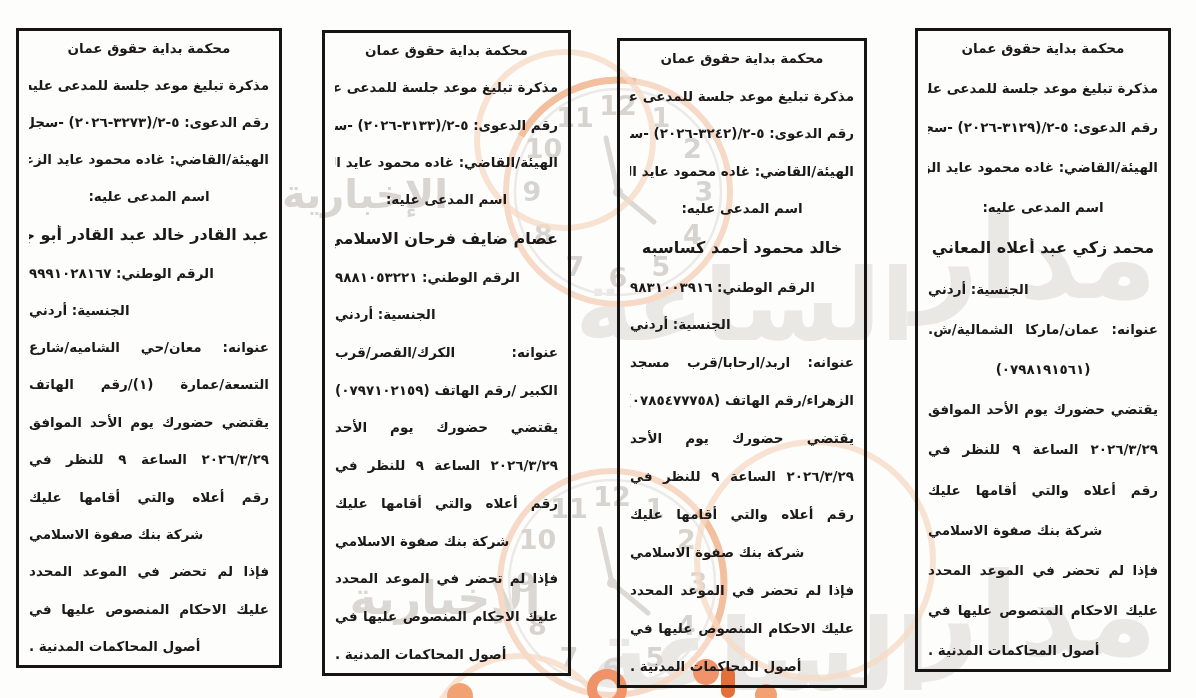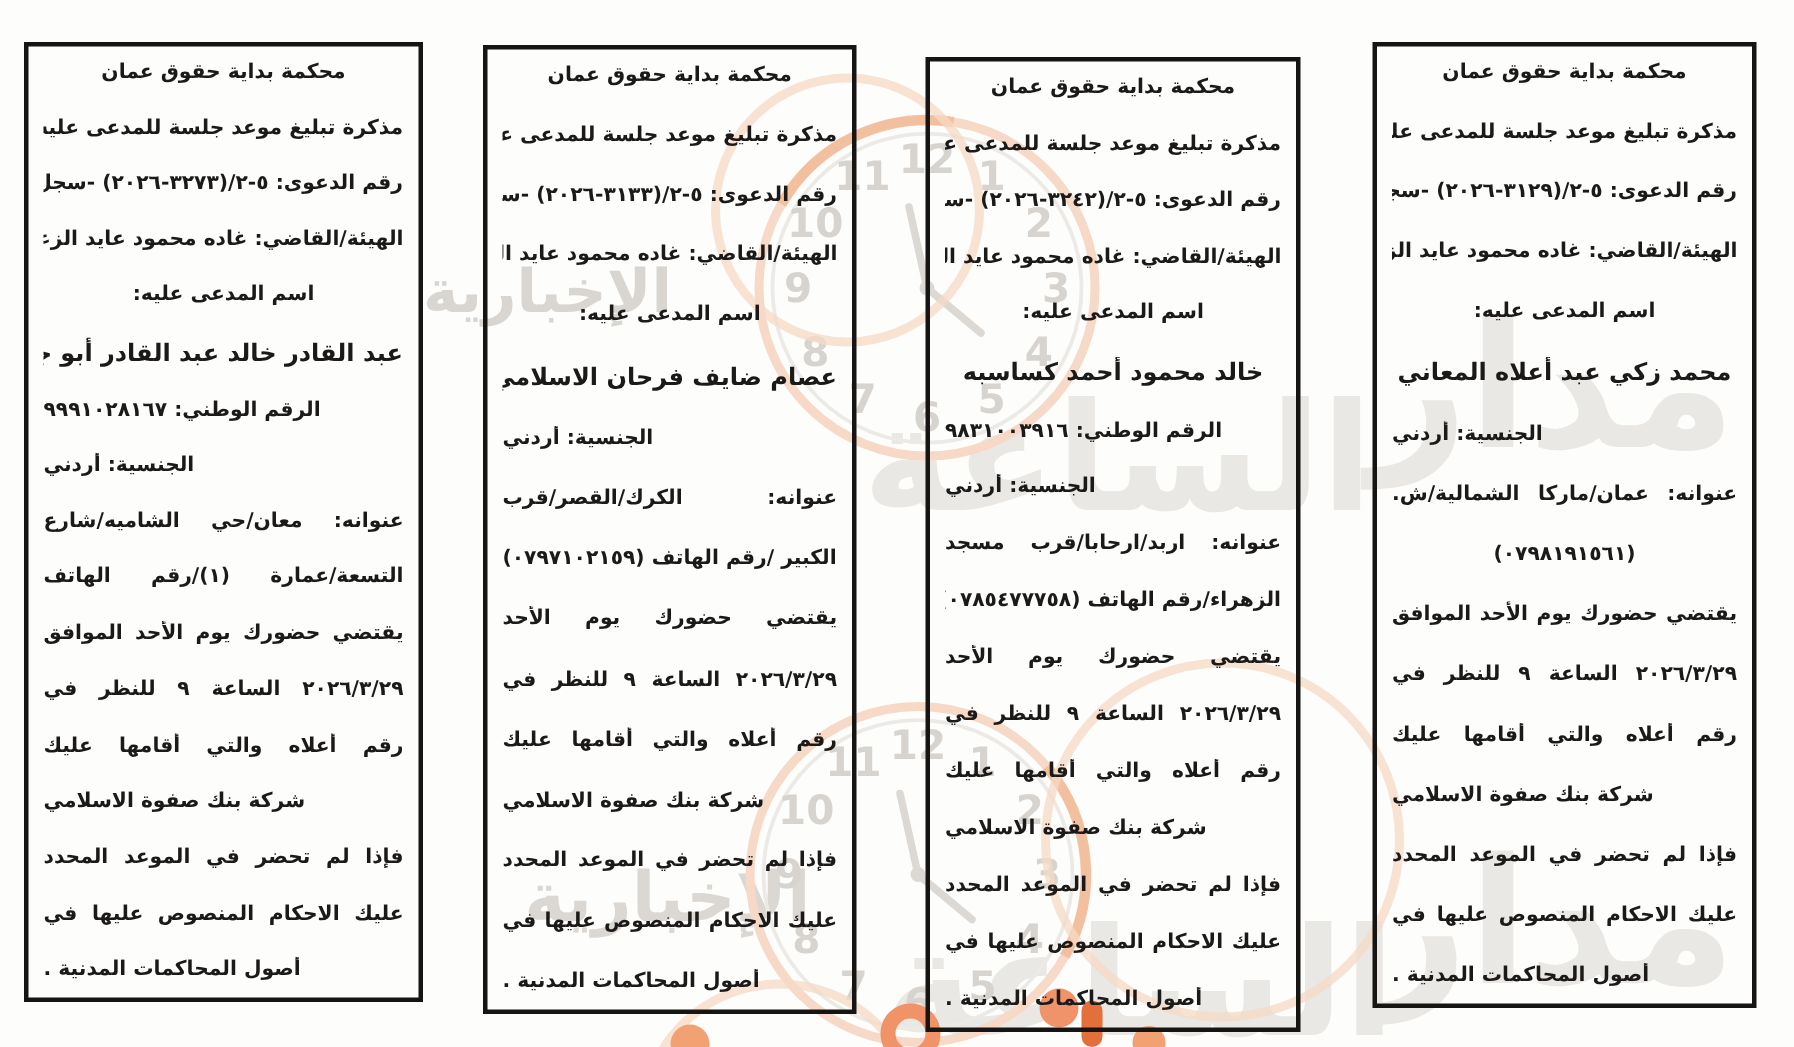--- a/index.html
+++ b/index.html
@@ -172,20 +172,21 @@
         <div class="ln ln-j">عليك الاحكام المنصوص عليها في قانون</div>
         <div class="ln ln-r">أصول المحاكمات المدنية .</div>
       </div>
       <div class="notice pos-2">
         <div class="ln ln-c">محكمة بداية حقوق عمان</div>
         <div class="ln ln-c">مذكرة تبليغ موعد جلسة للمدعى عليه /بالنشر</div>
         <div class="ln ln-c">رقم الدعوى: ٥-٢/(٣١٣٣-٢٠٢٦) -سجل عام</div>
         <div class="ln ln-c">الهيئة/القاضي: غاده محمود عايد الزعبي</div>
         <div class="ln ln-c">اسم المدعى عليه:</div>
         <div class="ln ln-n">عصام ضايف فرحان الاسلامي</div>
+        <div class="ln ln-r">الرقم الوطني: ٩٨٨١٠٥٣٢٢١</div>
         <div class="ln ln-r">الجنسية: أردني</div>
         <div class="ln ln-j">عنوانه: الكرك/القصر/قرب المسجد</div>
         <div class="ln ln-r">الكبير /رقم الهاتف (٠٧٩٧١٠٢١٥٩)</div>
         <div class="ln ln-j">يقتضي حضورك يوم الأحد الموافق</div>
         <div class="ln ln-j">٢٠٢٦/٣/٢٩ الساعة ٩ للنظر في الدعوى</div>
         <div class="ln ln-j">رقم أعلاه والتي أقامها عليك المدعي</div>
         <div class="ln ln-r">شركة بنك صفوة الاسلامي</div>
         <div class="ln ln-j">فإذا لم تحضر في الموعد المحدد تطبق</div>
         <div class="ln ln-j">عليك الاحكام المنصوص عليها في قانون</div>
         <div class="ln ln-r">أصول المحاكمات المدنية .</div>

